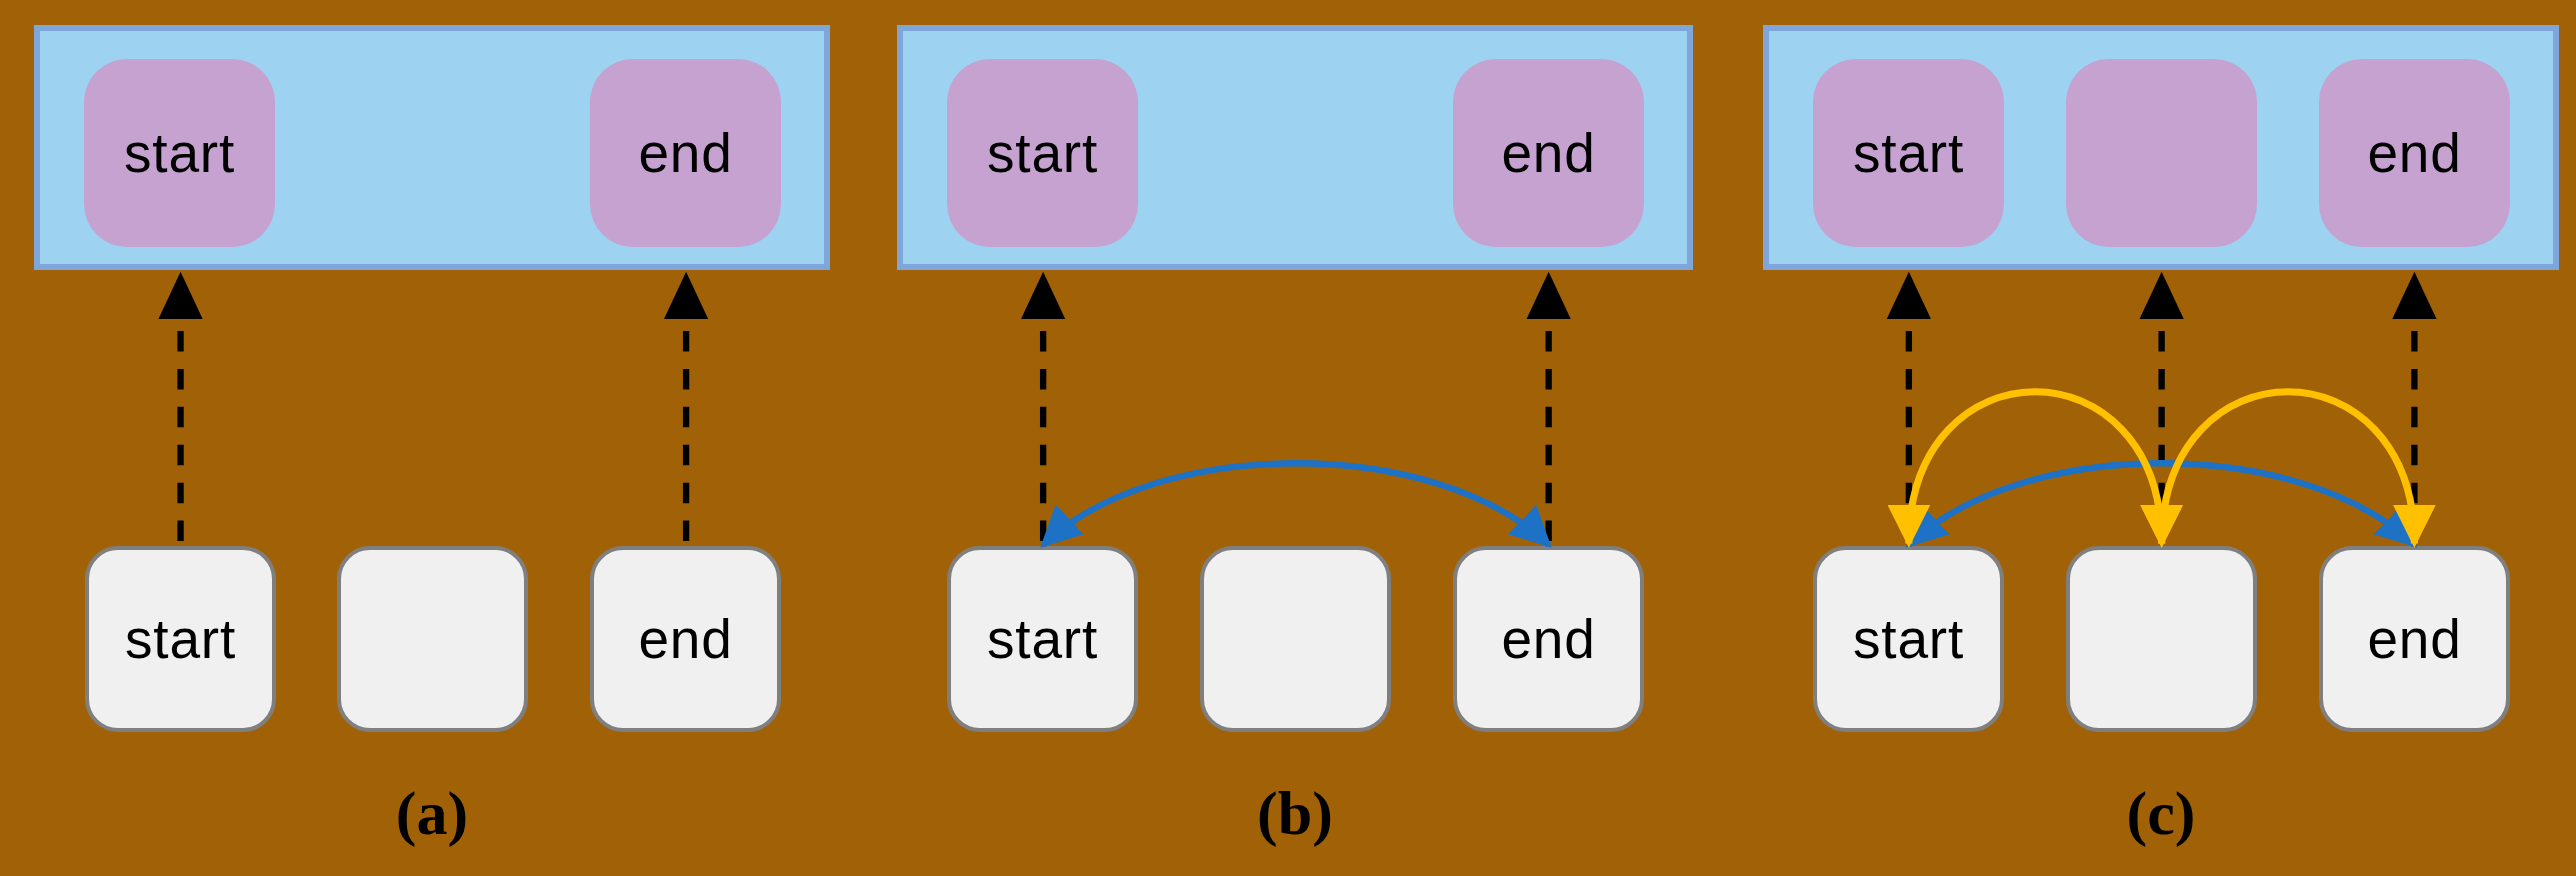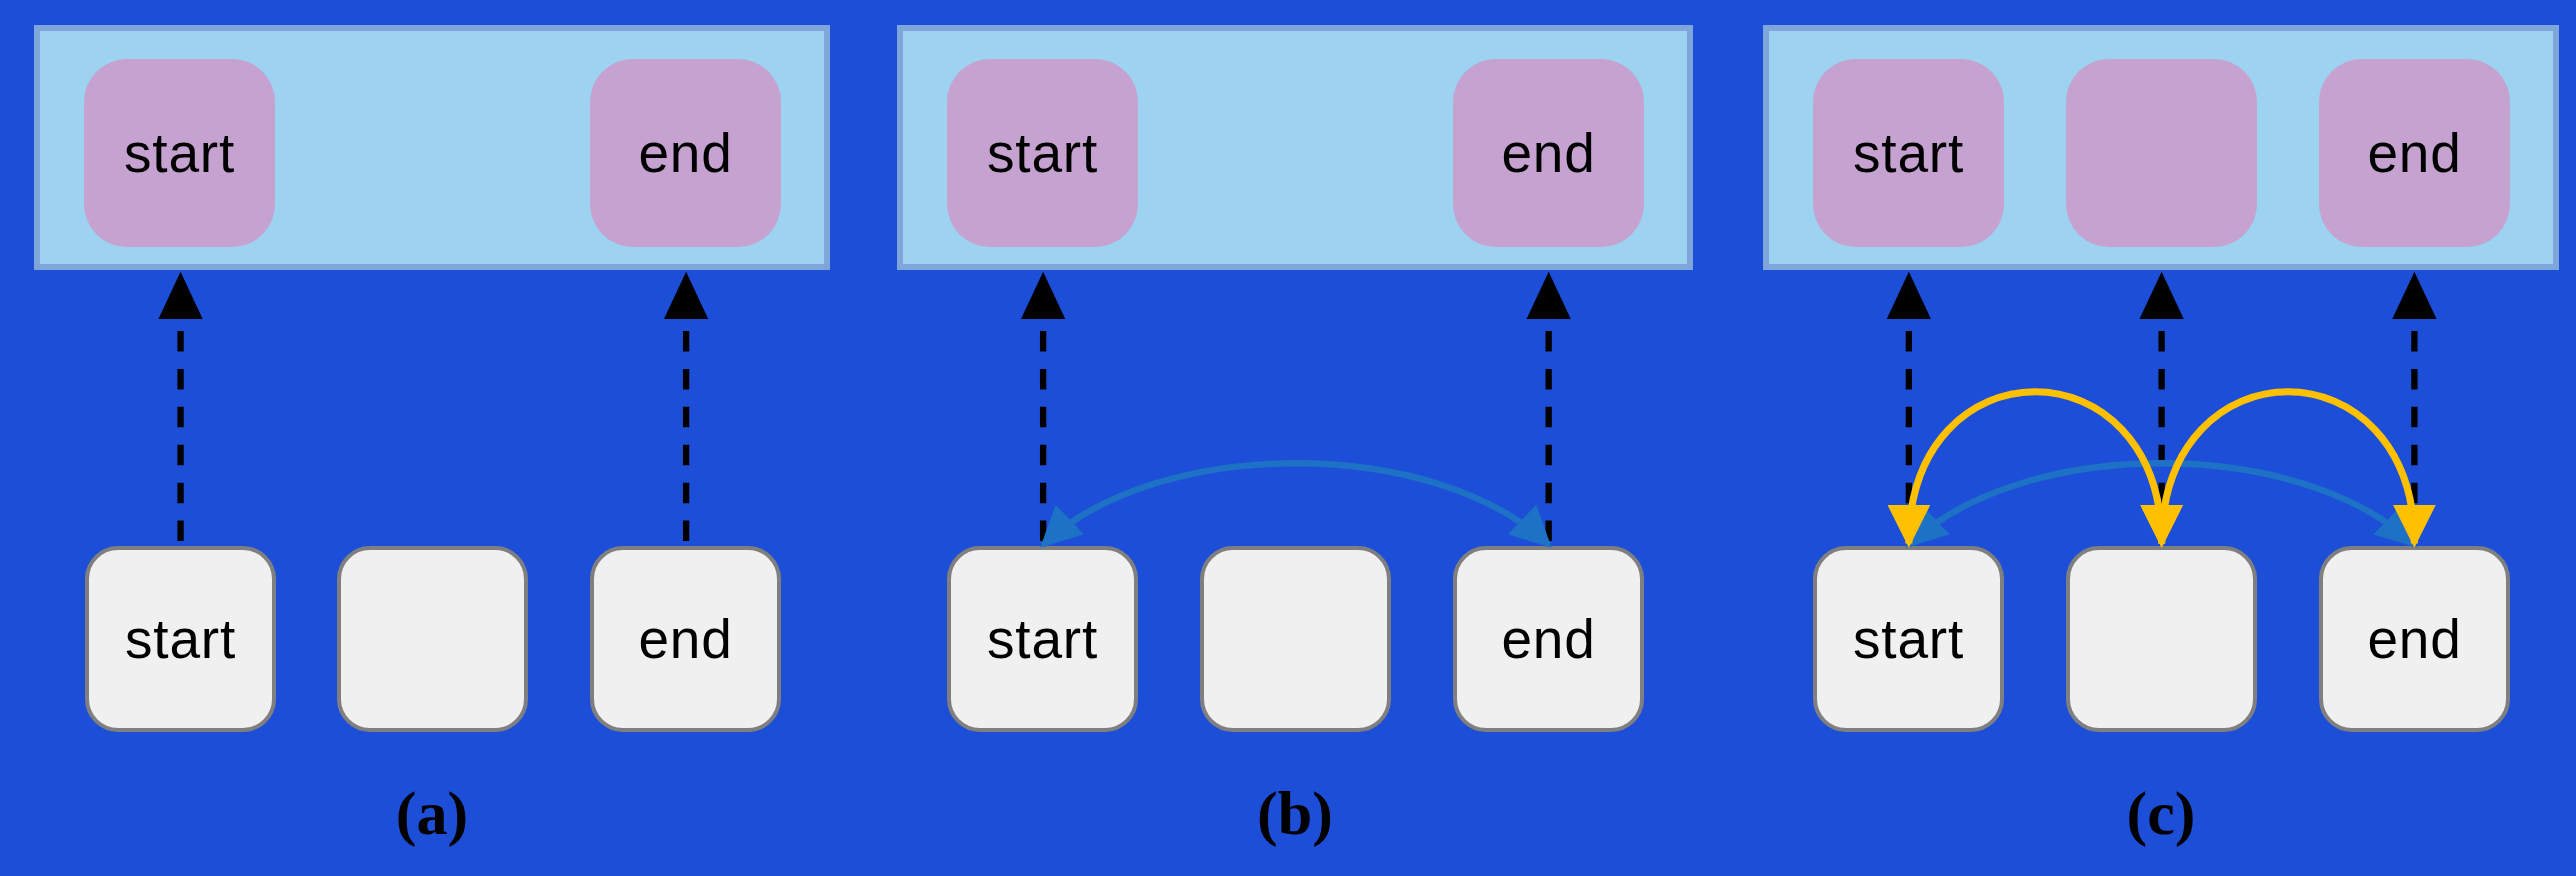--- a/index.html
+++ b/index.html
@@ -1,19 +1,19 @@
 <!DOCTYPE html>
 <html style="--container-fill: #9DD2F1; --container-border: #7EA6DB; --slot-fill: #C5A2D0; --box-fill: #F0F0F0; --box-border: #7F7F7F; --dash-black: #000000; --arc-blue: #1D72C6; --arc-yellow: #FFC000; --text-color: #000000;font-size:12.6px"><head>
 <meta charset="utf-8">
 <style>
   html,body{margin:0;padding:0;background:#ffffff;}
   .fig{
     position:relative;
     width:2576px;height:876px;
-    background:#1d4ed8;
+    background:#a16207;
     font-family:"Liberation Sans", sans-serif;
     overflow:hidden;
   }
   
   .ctr{
     position:absolute;top:25px;width:796px;height:245px;
     background:var(--container-fill);
     border:6.3px solid var(--container-border);
     box-sizing:border-box;
   }

